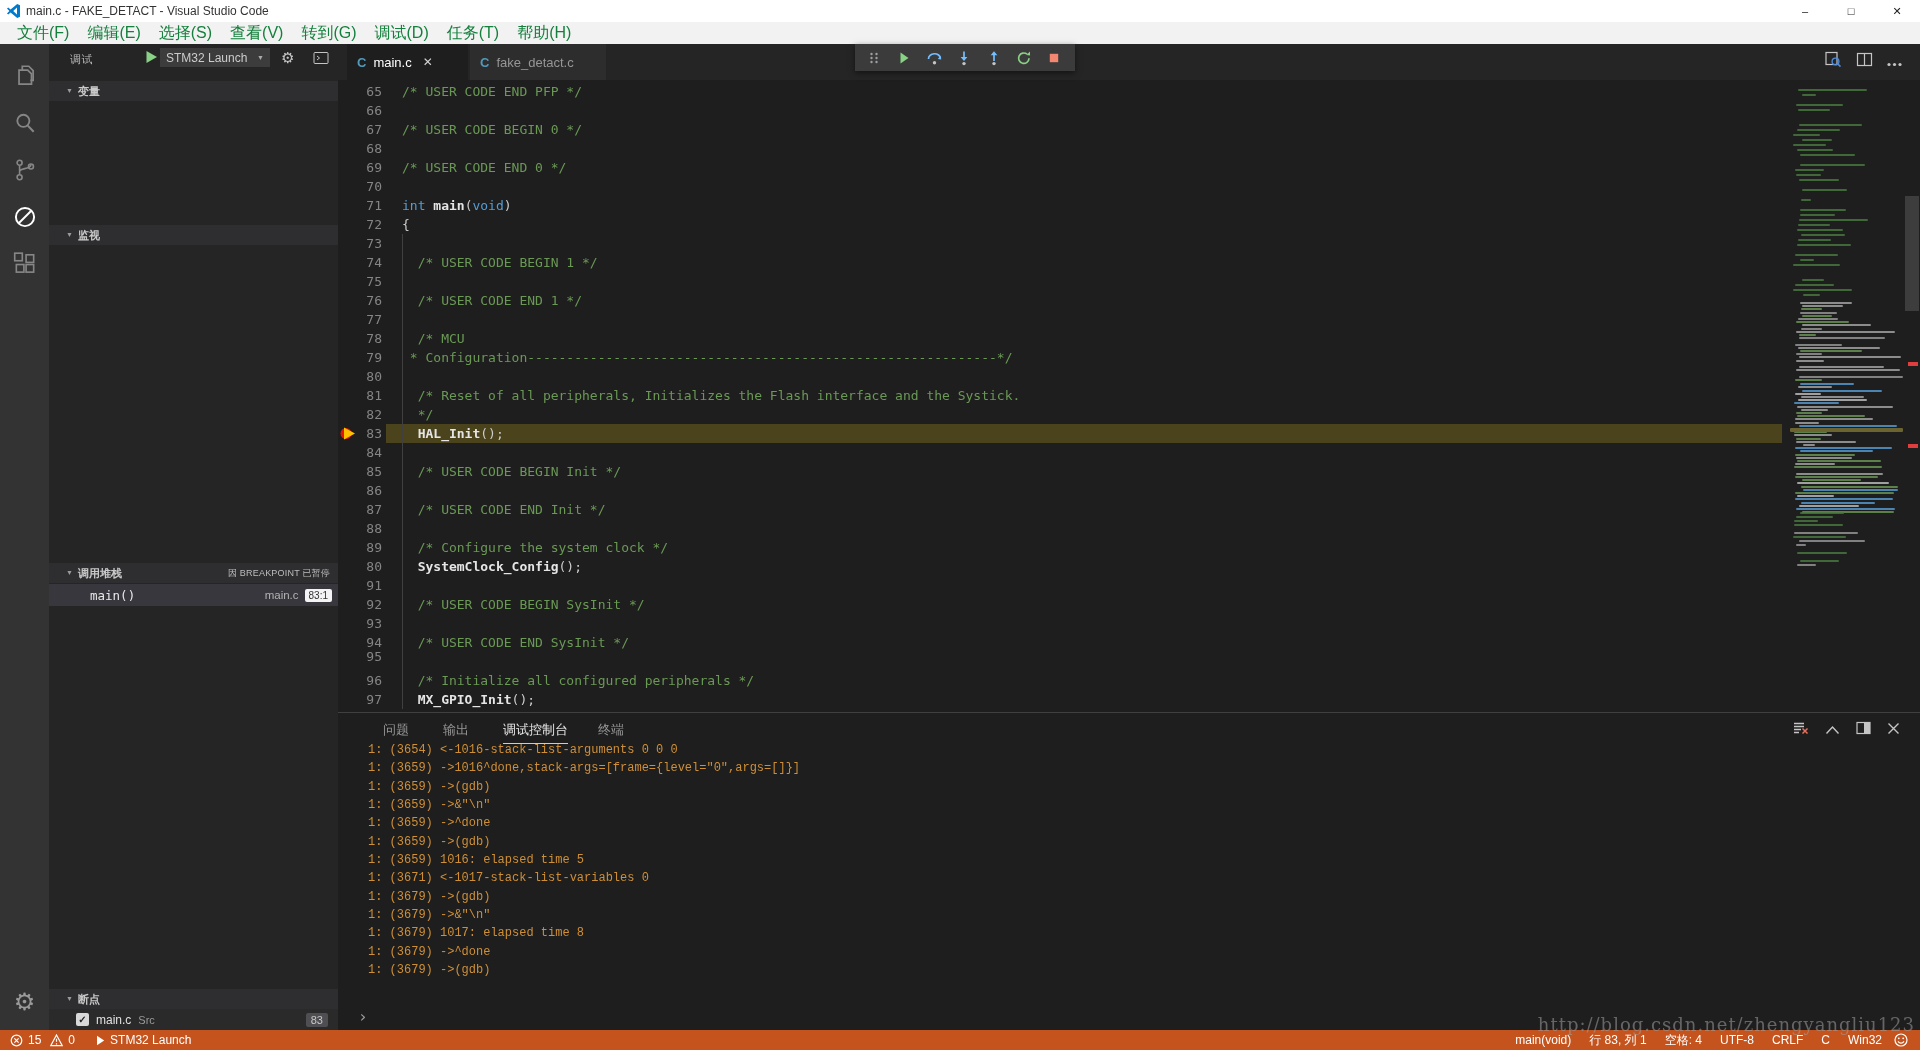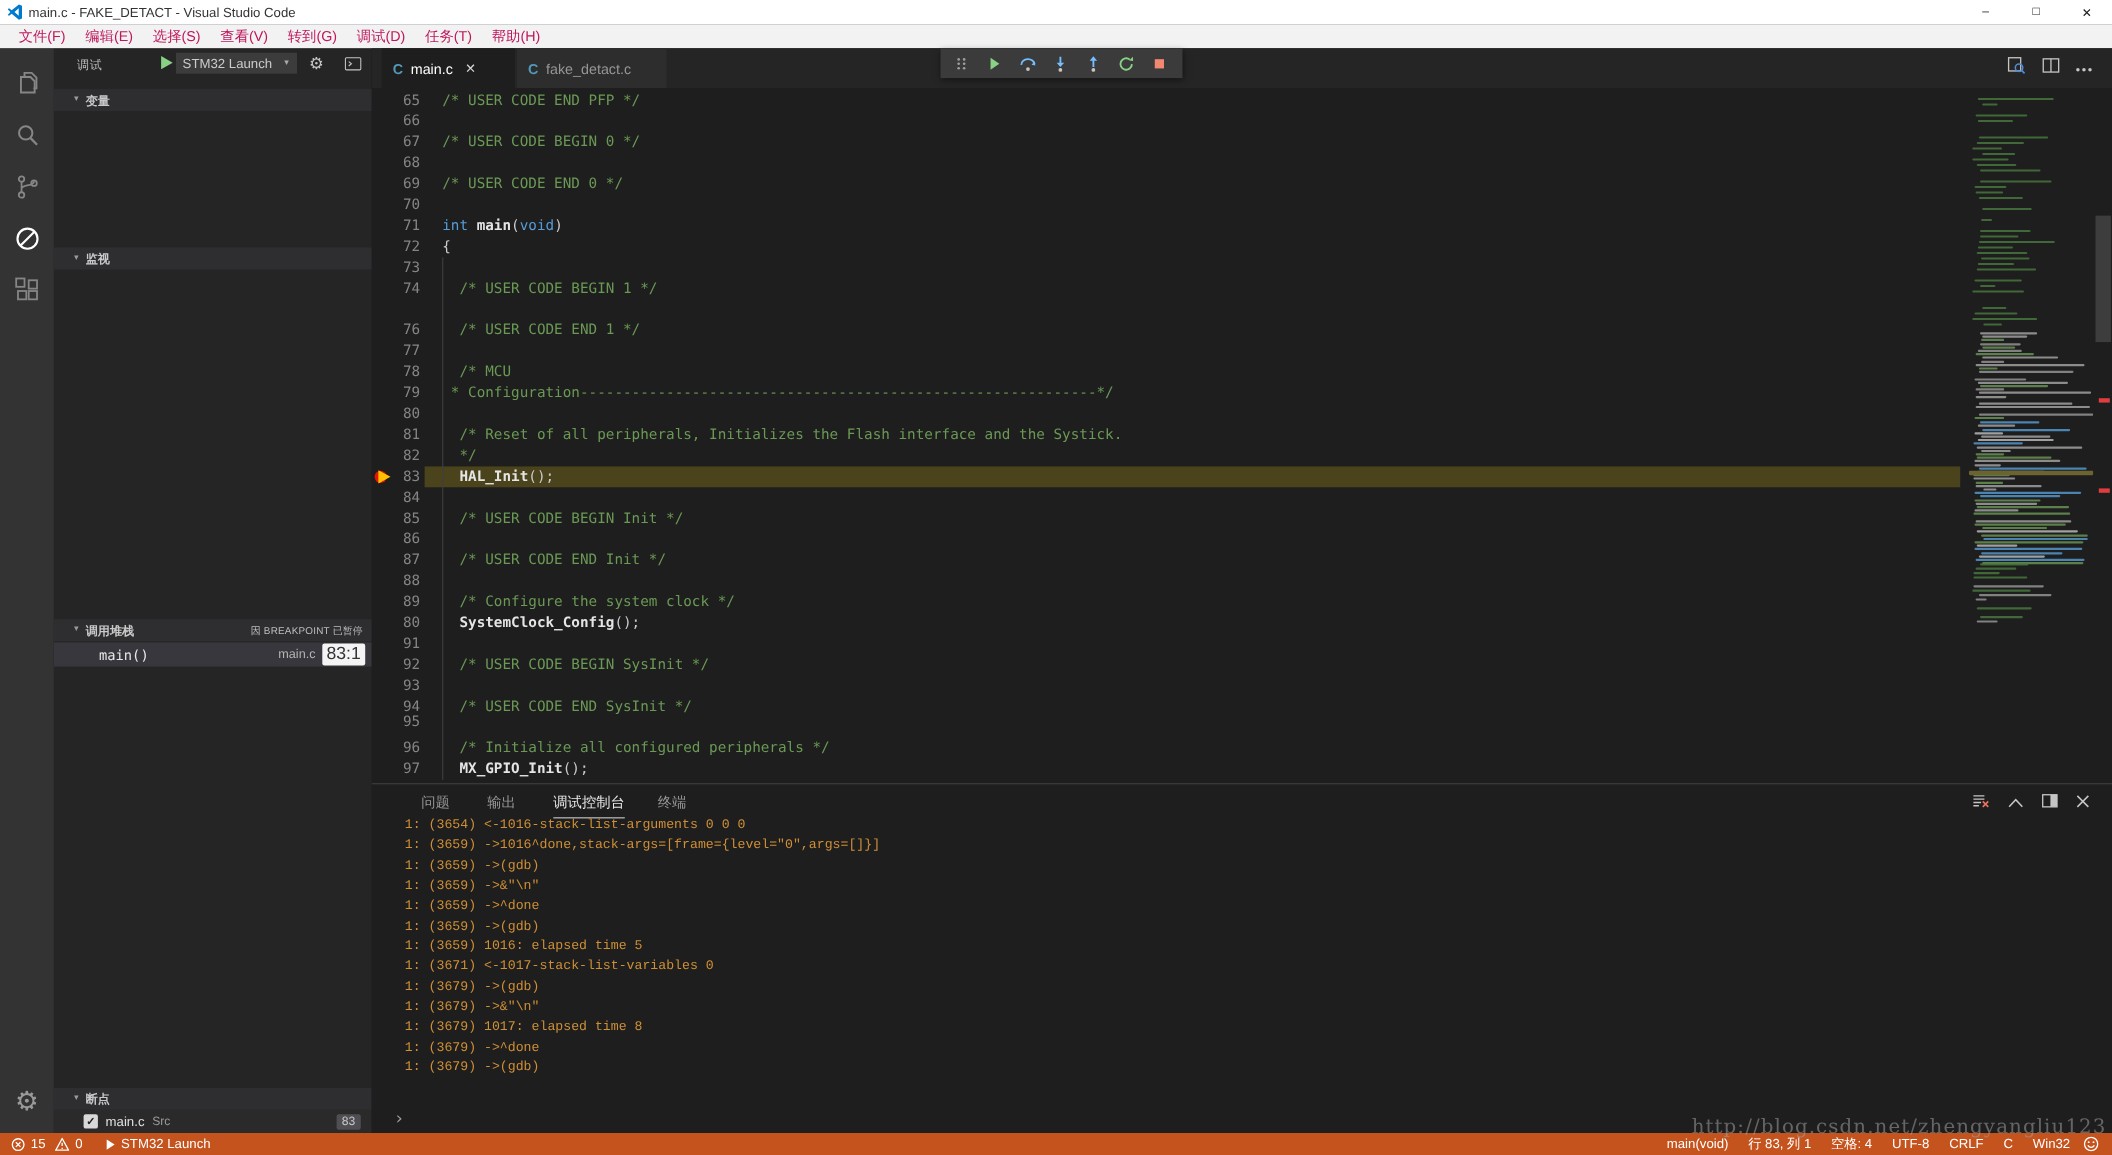--- a/index.html
+++ b/index.html
@@ -10,42 +10,42 @@
   .mono{font-family:"DejaVu Sans Mono",monospace}
 
   
   #titlebar{left:0;top:0;width:1920px;height:22px;background:#ffffff;display:flex;align-items:center}
   #titlebar .title{font-size:12px;color:#333;margin-left:4px}
   .win-controls{position:absolute;right:0;top:0;height:22px;display:flex}
   .win-btn{width:46px;height:22px;display:flex;align-items:center;justify-content:center;font-size:11px;color:#222}
 
   
   #menubar{left:0;top:22px;width:1920px;height:22px;background:#f2f2f2;display:flex;align-items:center;padding-left:8px}
-  .menu-item{font-size:13px;color:#be185d;padding:0 9px;line-height:22px}
+  .menu-item{font-size:16px;color:#15803d;padding:0 9px;line-height:22px}
 
   
   #activitybar{left:0;top:44px;width:49px;height:986px;background:#333333;padding-top:8px}
   .act-icon{width:49px;height:47px;display:flex;align-items:center;justify-content:center}
   #act-gear{position:absolute;left:0;bottom:14px;width:49px;text-align:center;font-size:24px;color:#9a9a9a}
 
   
   #sidebar{left:49px;top:44px;width:289px;height:986px;background:#252526;overflow:hidden}
   .sb-title{position:absolute;left:21px;top:8px;font-size:11px;color:#bbb;letter-spacing:.5px}
   .sb-section{position:absolute;left:0;width:289px;height:20px;background:#2e2e31;color:#c9c9c9;
               font-size:11px;font-weight:bold;display:flex;align-items:center;padding:0 8px 0 17px;gap:5px}
   .tri{font-size:7px;color:#9a9a9a;transform:translateY(-1px)}
   .sb-section .right-note{margin-left:auto;font-weight:normal;font-size:9px;color:#bdbdbd;letter-spacing:.2px}
   #launch-box{position:absolute;left:111px;top:4px;width:110px;height:19px;background:#3c3c3c;
               display:flex;align-items:center;padding:0 6px;color:#ccc;font-size:12px}
   #launch-box .dd{margin-left:auto;font-size:7px;color:#aaa}
   #stack-row{position:absolute;left:0;top:540px;width:289px;height:22px;background:#37373d;
              display:flex;align-items:center;padding:0 6px 0 41px}
   #stack-row .fn{font-size:12.5px;color:#e8e8e8}
   #stack-row .file{margin-left:auto;font-size:11.5px;color:#b3b3b3;margin-right:6px}
-  .badge-light{background:#f4f4f4;color:#333;font-size:16px;padding:1px 4px;border-radius:2px}
+  .badge-light{background:#f4f4f4;color:#333;font-size:10px;padding:1px 4px;border-radius:2px}
   #bp-row{position:absolute;left:0;top:965px;width:289px;height:21px;background:#2a2a2b;
           display:flex;align-items:center;padding:0 10px 0 27px;gap:7px}
   #bp-row .chk{width:13px;height:13px;background:#d8d8d8;border-radius:2px;color:#1e1e1e;
                font-size:10px;font-weight:bold;display:flex;align-items:center;justify-content:center}
   #bp-row .file{font-size:12px;color:#e0e0e0}
   #bp-row .kind{font-size:11px;color:#9a9a9a}
   .badge-dark{margin-left:auto;background:#4f4f53;color:#c8c8c8;font-size:11px;padding:1px 5px;border-radius:2px}
 
   
   #editor{left:338px;top:44px;width:1582px;height:986px;background:#1e1e1e}
@@ -287,20 +287,24 @@
           <span class="line-num">72</span>
           <span class="line-code"><span class="tk-p">{</span></span>
         </div>
         <div class="code-row" style="top: 154px;">
           <span class="line-num">73</span>
           <span class="line-code"></span>
         </div>
         <div class="code-row" style="top: 173px;">
           <span class="line-num">74</span>
           <span class="line-code"><span class="tk-c">  /* USER CODE BEGIN 1 */</span></span>
+        </div>
+        <div class="code-row" style="top: 192px;">
+          <span class="line-num">75</span>
+          <span class="line-code"></span>
         </div>
         <div class="code-row" style="top: 211px;">
           <span class="line-num">76</span>
           <span class="line-code"><span class="tk-c">  /* USER CODE END 1 */</span></span>
         </div>
         <div class="code-row" style="top: 230px;">
           <span class="line-num">77</span>
           <span class="line-code"></span>
         </div>
         <div class="code-row" style="top: 249px;">

